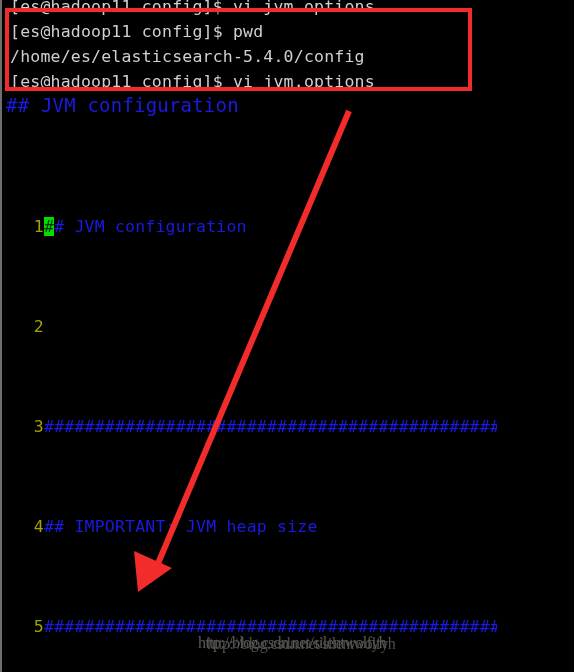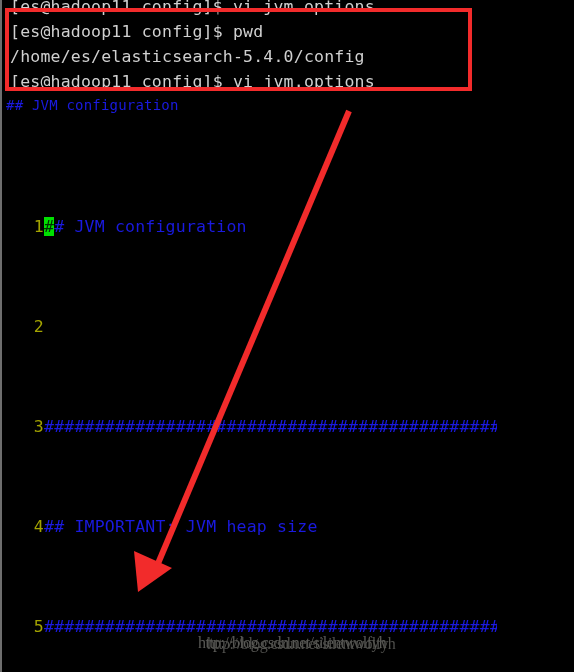--- a/index.html
+++ b/index.html
@@ -42,21 +42,21 @@
     white-space: pre;
     letter-spacing: 0.2px;
   }
 
   
   .vi-topline {
     position: absolute;
     left: 4px;
     top: 93px;
     color: #1a1ae0;
-    font-size: 14px;
+    font-size: 19px;
     line-height: 25px;
     white-space: pre;
     letter-spacing: 0.2px;
   }
 
   
   .vi-buffer {
     position: absolute;
     left: 4px;
     top: 139px;

